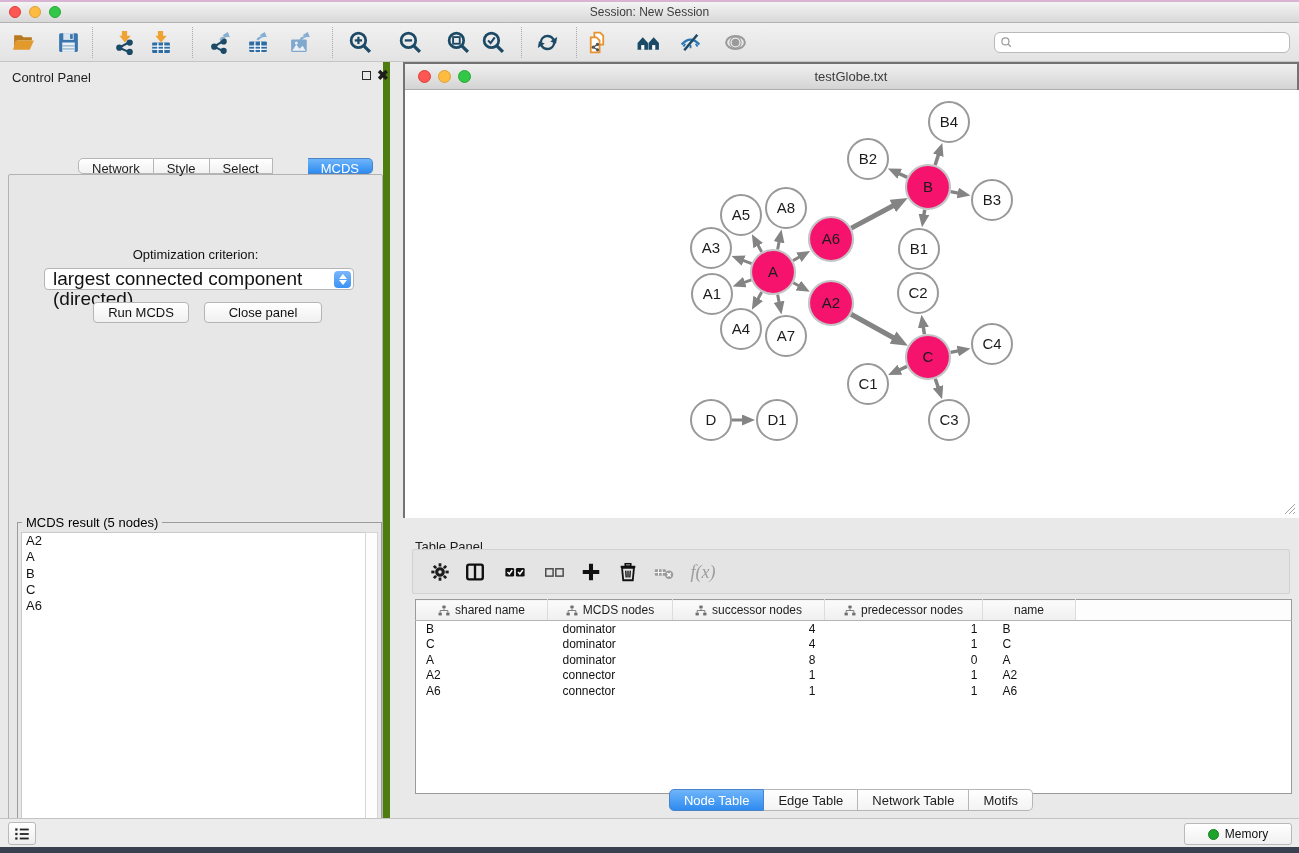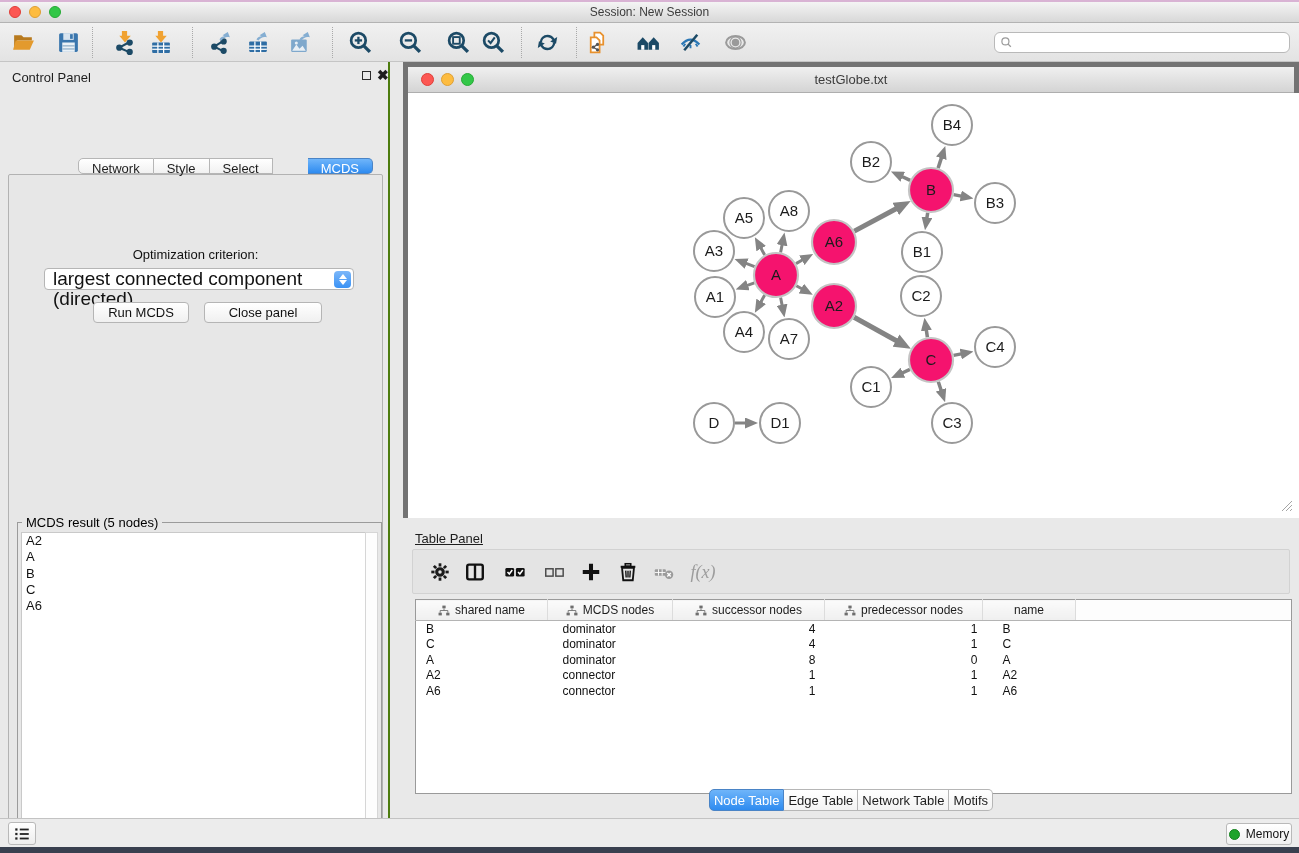--- a/index.html
+++ b/index.html
@@ -18,21 +18,21 @@
 
   
   .toolbar { left:0; top:23px; width:1299px; height:39px; background:linear-gradient(#f1f1f1,#e3e3e3); border-bottom:1px solid #c5c5c5; }
   .tb-btn { position:absolute; top:50%; transform:translate(-50%,-50%); width:30px; height:30px; display:flex; align-items:center; justify-content:center; }
   .tb-sep { position:absolute; top:4px; height:31px; width:0; border-left:1px dotted #a9a9a9; }
   .search-wrap { position:absolute; right:9px; top:9px; width:296px; height:21px; background:#fff; border:1px solid #b9b9b9; border-radius:6px; display:flex; align-items:center; }
   .search-wrap svg { margin-left:5px; }
   .search-input { border:none; outline:none; background:transparent; flex:1; height:17px; font-size:12px; padding:0 6px 0 3px; font-family:"Liberation Sans",sans-serif; }
 
   
-  .control-panel { left:0; top:62px; width:390px; height:756px; background:#e9e9e9; border-right:2px solid #4d7c0f;padding-left:8px; }
+  .control-panel { left:0; top:62px; width:390px; height:756px; background:#e9e9e9; border-right:7px solid #4d7c0f;padding-left:8px; }
   .panel-head { position:absolute; left:0; top:0; width:100%; height:30px; }
   .panel-title { position:absolute; left:12px; top:8px; font-size:13px; color:#1d1d1d; }
   .float-ic { position:absolute; width:9px; height:9px; border:1.6px solid #2b2b2b; top:9px; background:transparent; }
   .close-ic { position:absolute; top:4px; font-size:14px; font-weight:bold; color:#1d1d1d; line-height:18px; }
   .cp-content { position:absolute; left:8px; top:112px; width:375px; height:688px; background:#e7e7e7; border:1px solid #b2b2b2; border-radius:2px; }
   .cp-tabs { position:absolute; left:78px; top:96px; display:flex; z-index:3; }
   .cp-tab { height:16px; line-height:19px; padding:0 13px; font-size:13px; color:#1d1d1d; background:linear-gradient(#ffffff,#f1f1f1); border:1px solid #b6b6b6; border-left:none; cursor:default; }
   .cp-tab:first-child { border-left:1px solid #b6b6b6; border-radius:5px 0 0 5px; }
   .cp-tab:last-child { border-radius:0 5px 5px 0;margin-left:35px; }
   .cp-tab.active { background:linear-gradient(#6fb5fa,#2e8bf0); color:#fff; border-color:#4a84c6; }
@@ -42,21 +42,21 @@
   .stepper .up { position:absolute; left:4.5px; top:3px; width:0; height:0; border-left:4px solid transparent; border-right:4px solid transparent; border-bottom:5px solid #fff; }
   .stepper .dn { position:absolute; left:4.5px; bottom:3px; width:0; height:0; border-left:4px solid transparent; border-right:4px solid transparent; border-top:5px solid #fff; }
   .cp-btn { position:absolute; top:127px; height:21px; background:linear-gradient(#ffffff,#f0f0f0); border:1px solid #b5b5b5; border-radius:4px; font-size:13px; color:#111; text-align:center; line-height:19px; }
   .mcds-fieldset { position:absolute; left:8px; top:347px; width:365px; height:338px; border:1px solid #9b9b9b; }
   .mcds-legend { position:absolute; left:4px; top:-8px; background:#e7e7e7; padding:0 4px; font-size:13px; color:#000000; }
   .mcds-list { position:absolute; left:3px; top:9px; width:345px; height:324px; background:#fff; border:1px solid #c9c9c9; font-size:13px; color:#111; overflow:hidden; }
   .mcds-list div { padding:0 4px; line-height:16.3px; }
   .mcds-scroll { position:absolute; right:3px; top:9px; width:13px; height:324px; background:#fdfdfd; border:1px solid #d6d6d6; }
 
   
-  .net-window { left:403px; top:62px; width:896px; height:456px; background:#fff; border:5px solid #737373; }
+  .net-window { left:403px; top:62px; width:896px; height:456px; background:#fff; border:2px solid #737373; }
   .net-titlebar { position:absolute; left:0; top:0; width:100%; height:26px; background:linear-gradient(#f0f0f0,#d4d4d4); border-bottom:1px solid #aeaeae; }
   .net-titlebar .title { width:100%; text-align:center; line-height:25px; font-size:13px; color:#3c3c3c; }
   .net-light { width:13px; height:13px; border-radius:50%; position:absolute; top:6px; }
   .net-canvas { position:absolute; left:0; top:26px; width:894px; height:428px; background:#fff; overflow:hidden; }
   .resize-grip { position:absolute; right:1px; bottom:1px; }
 
   
   .table-panel { left:403px; top:518px; width:896px; height:300px; background:#e9e9e9; }
   .tp-toolbar { position:absolute; left:9px; top:31px; width:878px; height:45px; background:#e4e4e4; border:1px solid #d2d2d2; border-radius:2px; }
   .tp-icon { position:absolute; top:50%; transform:translate(-50%,-50%); display:flex; align-items:center; justify-content:center; }
@@ -65,29 +65,29 @@
   .node-table th { height:21px; font-weight:normal; background:linear-gradient(#fbfbfb,#efefef); border-bottom:1px solid #b4b4b4; border-right:1px solid #dcdcdc; color:#1d1d1d; }
   .node-table th.filler { background:#fdfdfd; border-right:none; }
   .node-table .hdr { display:flex; align-items:center; justify-content:center; gap:5px; }
   .node-table td { height:15.7px; color:#111; white-space:nowrap; overflow:hidden; }
   .al { text-align:left; padding-left:10px; }
   .al2 { text-align:left; padding-left:15px; }
   .ar { text-align:right; padding-right:9px; }
   .ar2 { text-align:right; padding-right:5px; }
   .aln { text-align:left; padding-left:20px; }
   .tp-tabs { position:absolute; left:0; right:0; top:271px; display:flex; justify-content:center; }
-  .tp-tab { height:22px; line-height:21px; padding:0 4px; font-size:13px; color:#1d1d1d; background:linear-gradient(#ffffff,#f3f3f3); border:1px solid #b6b6b6; border-left:none; }
+  .tp-tab { height:22px; line-height:21px; padding:0 14px; font-size:13px; color:#1d1d1d; background:linear-gradient(#ffffff,#f3f3f3); border:1px solid #b6b6b6; border-left:none; }
   .tp-tab:first-child { border-left:1px solid #b6b6b6; border-radius:5px 0 0 5px; }
   .tp-tab:last-child { border-radius:0 5px 5px 0; }
   .tp-tab.active { background:linear-gradient(#6fb5fa,#2e8bf0); color:#fff; border-color:#4a84c6; }
 
   
   .status-bar { left:0; top:818px; width:1299px; height:29px; background:#ececec; border-top:1px solid #c3c3c3; }
   .list-btn { position:absolute; left:8px; top:3px; width:28px; height:23px; background:linear-gradient(#ffffff,#ededed); border:1px solid #b9b9b9; border-radius:3px; display:flex; align-items:center; justify-content:center; }
-  .memory-btn { position:absolute; right:7px; top:4px; width:66px; height:22px; background:linear-gradient(#ffffff,#f0f0f0); border:1px solid #b9b9b9; border-radius:3px; display:flex; align-items:center; justify-content:center; gap:6px; font-size:12px; color:#111; }
+  .memory-btn { position:absolute; right:7px; top:4px; width:108px; height:22px; background:linear-gradient(#ffffff,#f0f0f0); border:1px solid #b9b9b9; border-radius:3px; display:flex; align-items:center; justify-content:center; gap:6px; font-size:12px; color:#111; }
   .mem-dot { width:11px; height:11px; border-radius:50%; background:#1fa32c; border:1px solid #15821f; }
   .desktop-bottom { left:0; top:847px; width:1299px; height:6px; background:#39404f; }
 </style>
 </head>
 <body>
 
 <div class="abs desktop-top"></div>
 <div class="abs titlebar">
   <span class="light red"></span>
   <span class="light yellow"></span>
@@ -426,21 +426,21 @@
   <svg class="resize-grip" width="14" height="14">
     <g stroke="#a5a5a5" stroke-width="1">
         <line x1="13" y1="3" x2="3" y2="13"></line>
         <line x1="13" y1="7" x2="7" y2="13"></line>
         <line x1="13" y1="11" x2="11" y2="13"></line>
       </g>
   </svg>
 </div>
 
 <div class="abs table-panel">
-  <span class="panel-title" style="top:13px;text-decoration:underline;">Table Panel</span>
+  <span class="panel-title" style="top:21px;text-decoration:underline;">Table Panel</span>
 
   <div class="tp-toolbar">
     <div>
         <span class="tp-icon" style="left: 27px;">
           <svg width="22" height="22" viewBox="0 0 24 24">
             <circle cx="12" cy="12" r="3.6" fill="none" stroke="#1b1b1b" stroke-width="3.4"></circle>
             <g stroke="#1b1b1b" stroke-width="3">
               <line x1="12" y1="2.5" x2="12" y2="6"></line>
               <line x1="12" y1="18" x2="12" y2="21.5"></line>
               <line x1="2.5" y1="12" x2="6" y2="12"></line>

